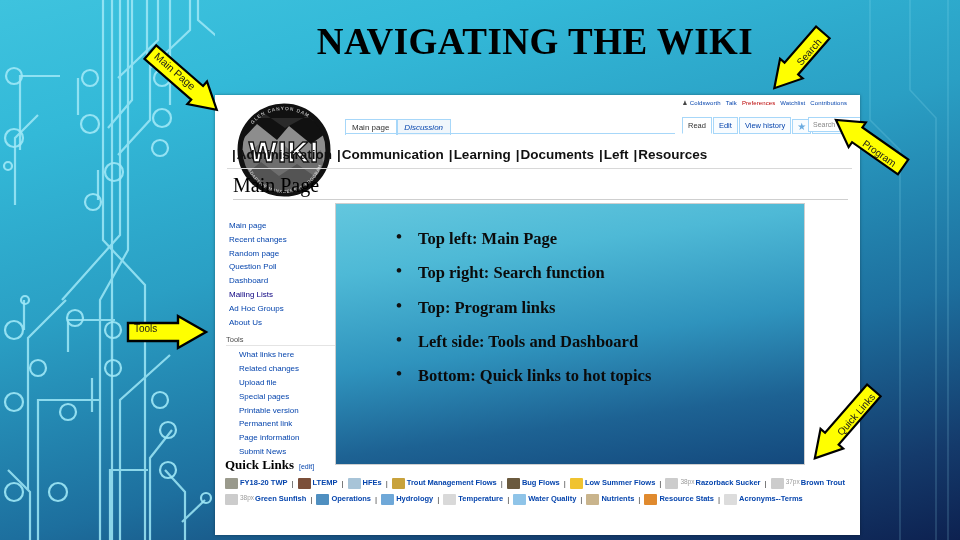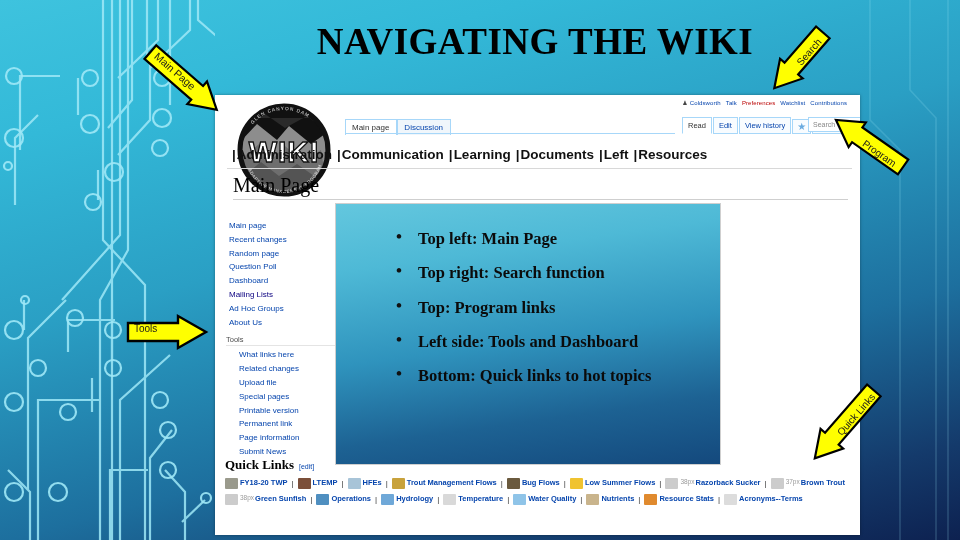--- a/index.html
+++ b/index.html
@@ -45,21 +45,21 @@
   #userlinks span.red { color:#ba0000; }
 
   
   #nstabs { position:absolute; left:130px; top:22px; height:17px; display:flex; align-items:flex-end; }
   #nstabs .tab {
     font-size:8px; color:#0645ad; padding:3px 7px 3px 6px;
     border:1px solid #a7d7f9; border-bottom:none;
     background:#fff; position:relative; top:1px;
   }
   #nstabs .tab.sel { background:#fff; color:#333; border-color:#a7d7f9; }
-  #nstabs .tab.alt { background:#f0f6fb; }
+  #nstabs .tab.alt { background:#f0f6fb;font-style:italic; }
   #tabline { position:absolute; left:130px; top:38px; width:330px; height:1px; background:#a7d7f9; }
 
   
   #actions { position:absolute; left:467px; top:22px; height:17px; display:flex; align-items:flex-end; }
   #actions .act {
     font-size:7.5px; color:#0645ad; padding:3px 5px;
     border:1px solid #a7d7f9; border-bottom:1px solid #a7d7f9;
     background:#f8fcff; margin-right:1px; white-space:nowrap;
   }
   #actions .act.sel { background:#fff; border-bottom-color:#fff; color:#333;margin-top:24px; }
@@ -111,21 +111,21 @@
   #quick .qitem { display:flex; align-items:flex-start; font-size:7.5px; font-weight:bold; color:#0645ad; white-space:nowrap; }
   #quick .qitem .ic {
     width:13px; height:11px; margin-right:2px; flex:none;
     border-radius:1px; display:inline-block;
   }
   #quick .qitem .pfx { color:#9a9a9a; font-weight:normal; font-size:6.5px; margin-right:1px; }
   #quick .bar { color:#333; font-weight:normal; margin:0 4px; font-size:8px; }
 
   
   #overlay {
-    position:absolute; left:335px; top:203px; width:386px; height:262px;
+    position:absolute; left:335px; top:203px; width:470px; height:262px;
     background:linear-gradient(172deg,#63c7de 0%,#4eb9d6 22%,#2f93bd 52%,#1d6293 78%,#14497d 100%);
     border:1px solid #cfcfcf;
     padding:26px 0 0 0;
   }
   #overlay ul { list-style:none; }
   #overlay li {
     font-family:"Liberation Serif", serif;
     font-weight:bold; font-size:16.5px; color:#0b0b0b;
     margin:0 0 17px 0; padding-left:82px; position:relative;
     line-height:1.05;

